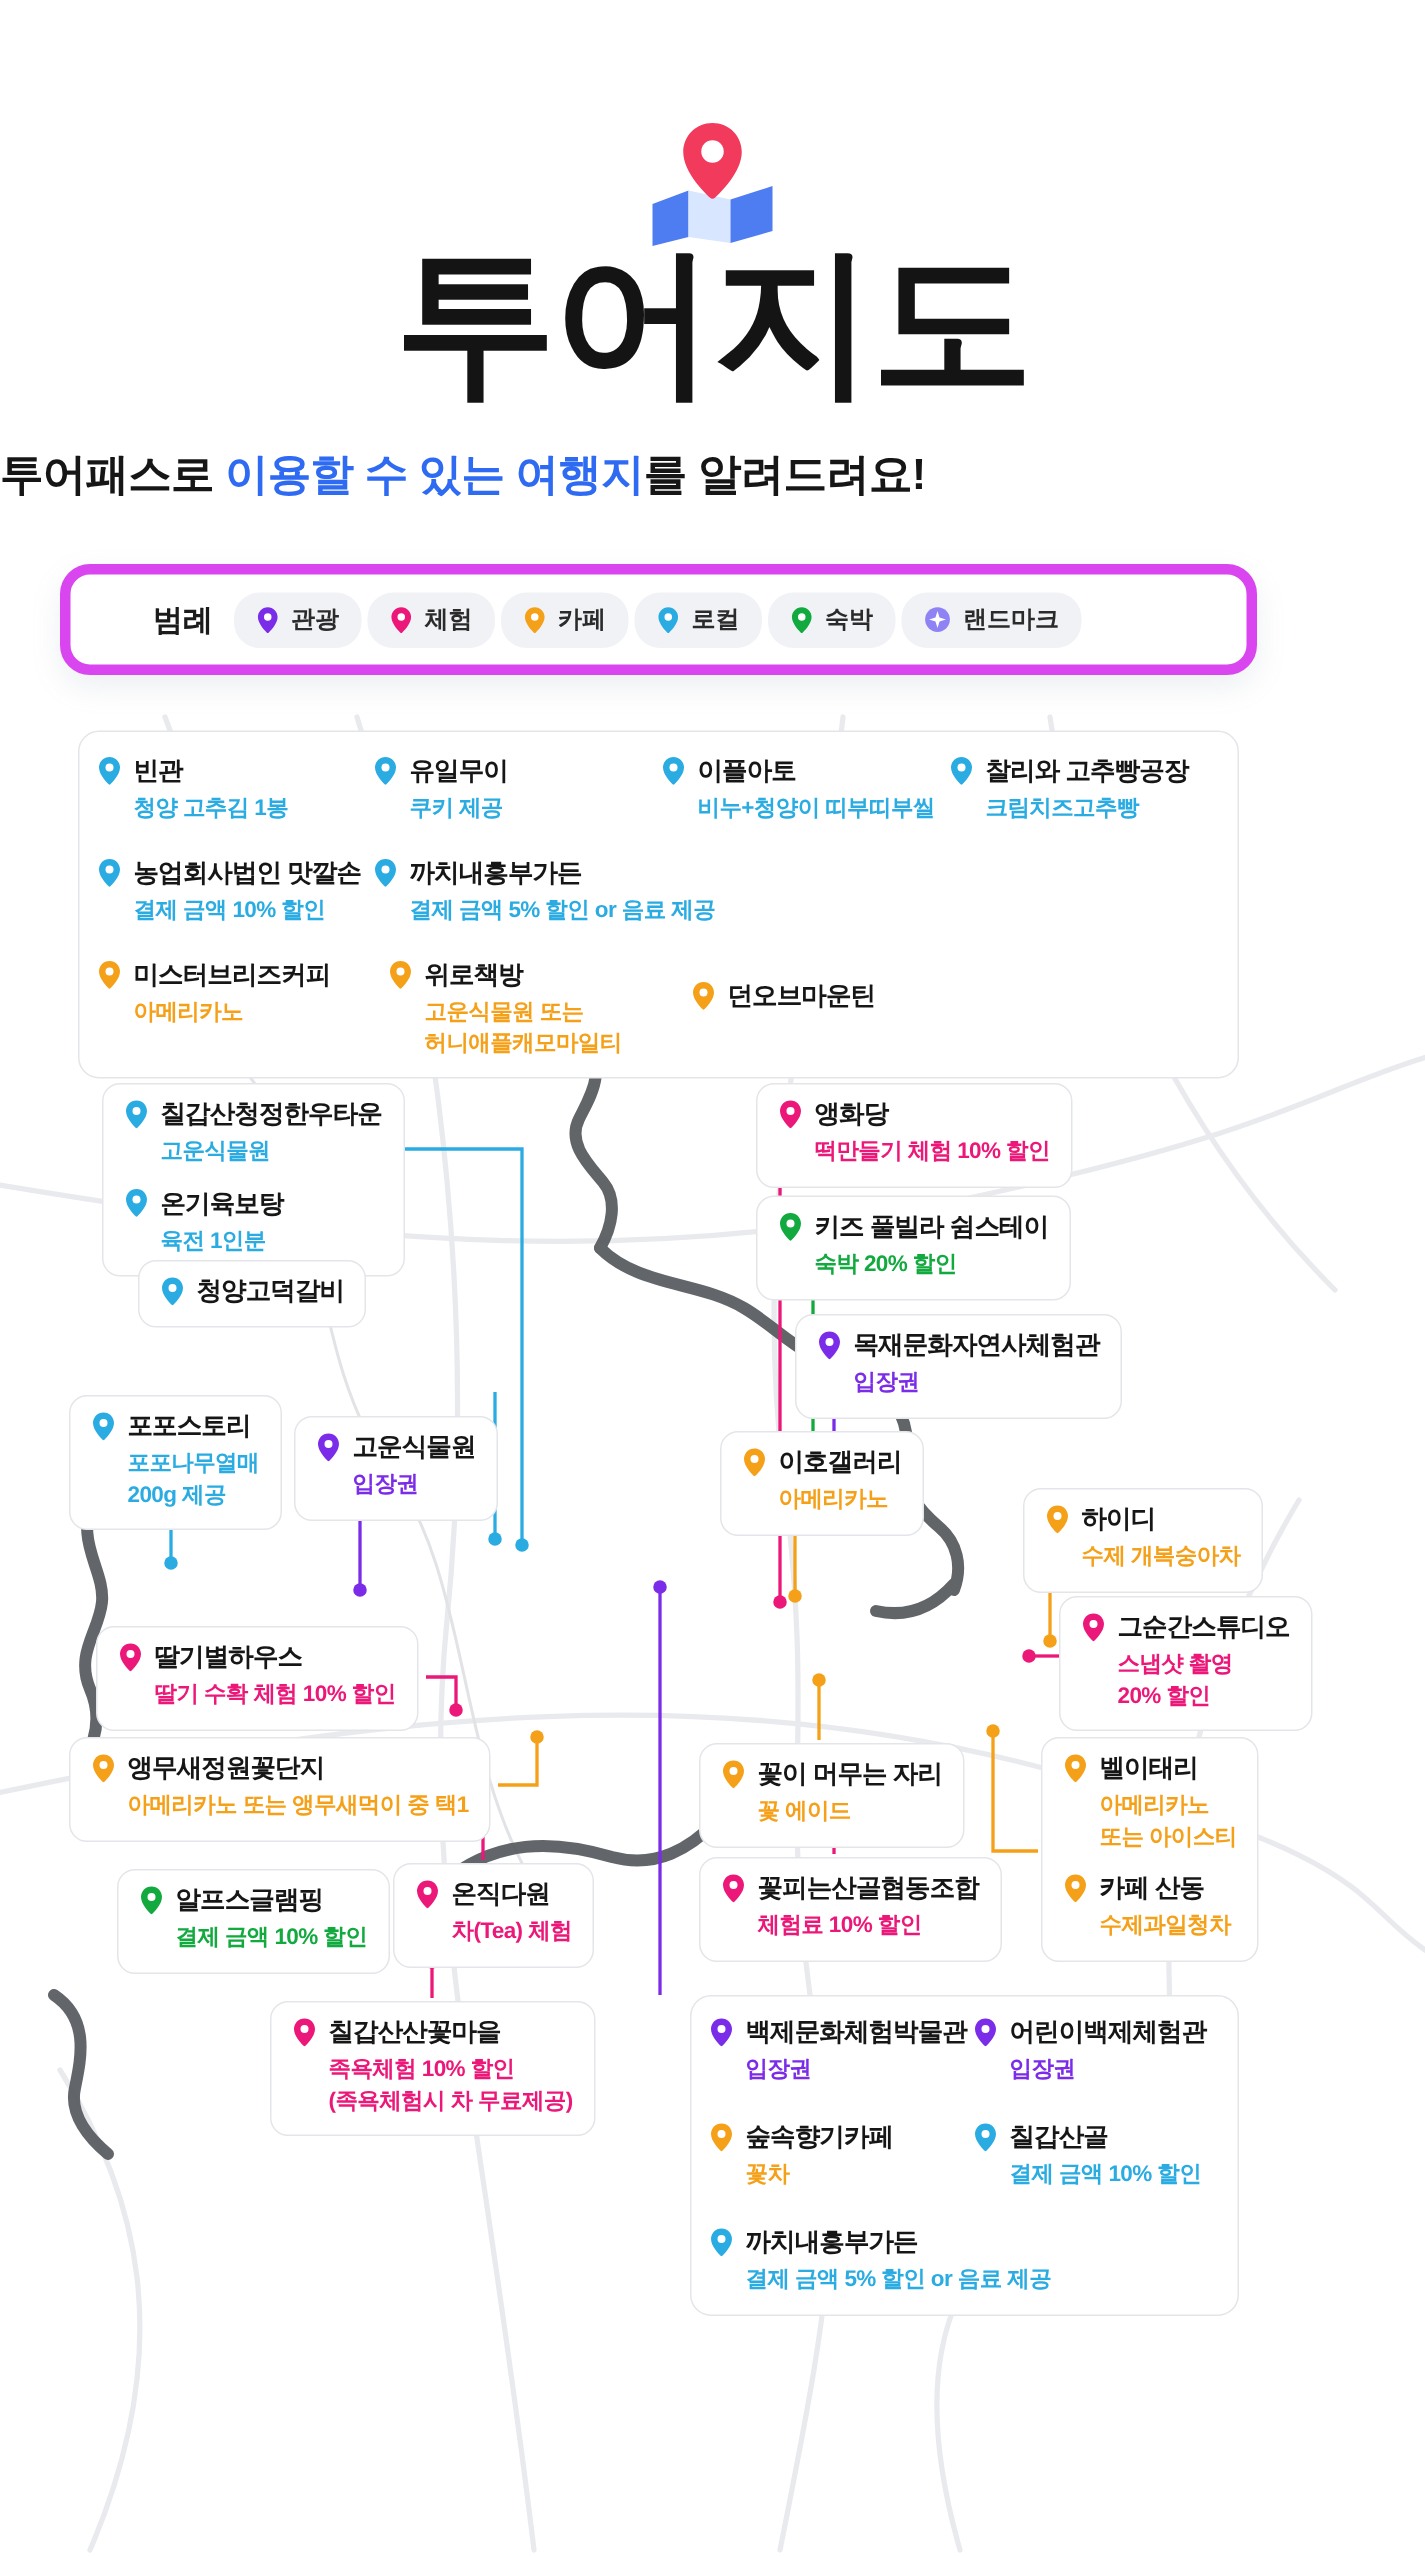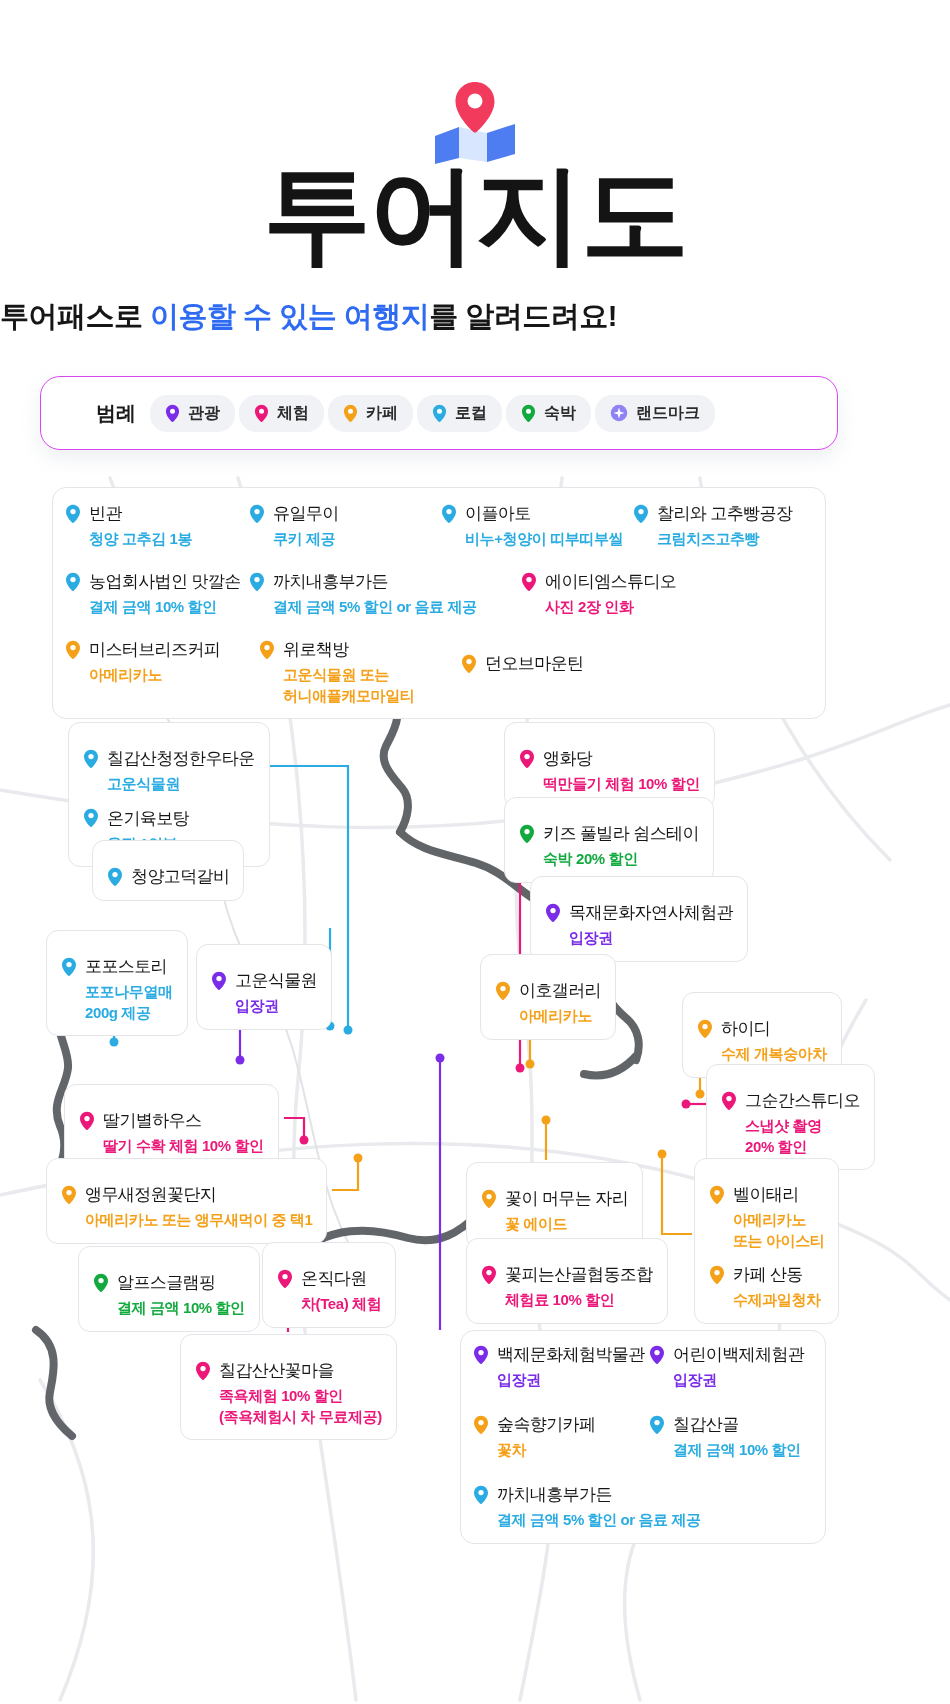--- a/index.html
+++ b/index.html
@@ -5,37 +5,37 @@
   *{margin:0;padding:0;box-sizing:border-box}
   body{position:relative;width:950px;height:1704px;background:#ffffff;overflow:hidden;
        font-family:"Liberation Sans","DejaVu Sans",sans-serif;color:#161616}
   .logo{position:absolute;left:50%;transform:translateX(-50%);top:80px;width:100px;height:84px;z-index:4}
   .main-title{position:absolute;top:142px;left:0;width:100%;text-align:center;
               font-size:108px;font-weight:900;letter-spacing:-2px;color:#141414;z-index:4}
   .subtitle{position:absolute;top:297px;left:0;width:100%;text-align:left;
             font-size:29px;font-weight:700;letter-spacing:-0.5px;z-index:4}
   .subtitle .hl{color:#2E6BF2;font-weight:800}
   .legend{position:absolute;left:40px;top:376px;width:798px;height:74px;background:#fff;
-          border:1px solid #d946ef;border-radius:20px;box-shadow:0 8px 20px rgba(130,140,160,.14);
+          border:7px solid #d946ef;border-radius:20px;box-shadow:0 8px 20px rgba(130,140,160,.14);
           display:flex;align-items:center;gap:4px;padding-left:55px;z-index:4}
   .legend-label{font-size:20px;font-weight:800;margin-right:10px;color:#1b1b1b}
   .pill{display:flex;align-items:center;gap:8px;background:#F1F2F6;border-radius:17px;
         padding:8px 15px;font-size:16px;font-weight:800;color:#2b2b2b}
   .pill .pin-svg{width:15px;height:19px}
   .pill .star-svg{width:18px;height:18px}
   .map-svg{position:absolute;left:0;top:0;width:950px;height:1704px;z-index:1}
   .bigbox,.card{position:absolute;background:#fff;border:1.6px solid #E3E5E9;z-index:3}
   .bigbox{border-radius:14px}
-  .card{border-radius:12px;padding:24px 14px 12px}
+  .card{border-radius:12px;padding:8px 14px 12px}
   .entry{width:max-content}
   .entry.abs{position:absolute}
   .card .entry + .entry{margin-top:12px}
   .entry-head{display:flex;align-items:center;gap:8px}
   .pin-svg{width:16px;height:20px;flex:0 0 auto}
-  .poi-title{font-size:17px;font-weight:400;letter-spacing:-0.6px;color:#161616;white-space:nowrap}
+  .poi-title{font-size:17px;font-weight:700;letter-spacing:-0.6px;color:#161616;white-space:nowrap}
   .poi-desc{margin:4px 0 0 24px;font-size:15px;font-weight:700;letter-spacing:-0.4px;
             line-height:1.38;white-space:nowrap}
   .c-tour{color:#7B2CE8}.c-exp{color:#EC1879}.c-cafe{color:#F5A019}
   .c-local{color:#2AACE2}.c-stay{color:#12A93F}.c-landmark{color:#8F82F5}
   .ln{fill:none;stroke-width:2.2}
   .ln-tour{stroke:#7B2CE8}.ln-exp{stroke:#EC1879}.ln-cafe{stroke:#F5A019}
   .ln-local{stroke:#2AACE2}.ln-stay{stroke:#12A93F}
   .dt-tour{fill:#7B2CE8}.dt-exp{fill:#EC1879}.dt-cafe{fill:#F5A019}
   .dt-local{fill:#2AACE2}.dt-stay{fill:#12A93F}
   .sym{position:absolute;width:0;height:0;overflow:hidden}
@@ -228,31 +228,20 @@
     <div class="entry-head">
         <svg class="pin-svg c-local">
           <use href="#pin"></use>
         </svg>
       <span class="poi-title">까치내흥부가든</span>
       </div>
     <div class="poi-desc c-local">
         <div>결제 금액 5% 할인 or 음료 제공</div>
       </div>
   </div>
-  <div class="entry abs" style="left:468px;top:82px">
-    <div class="entry-head">
-        <svg class="pin-svg c-exp">
-          <use href="#pin"></use>
-        </svg>
-      <span class="poi-title">에이티엠스튜디오</span>
-      </div>
-    <div class="poi-desc c-exp">
-        <div>사진 2장 인화</div>
-      </div>
-  </div>
   <div class="entry abs" style="left:12px;top:150px">
     <div class="entry-head">
         <svg class="pin-svg c-cafe">
           <use href="#pin"></use>
         </svg>
       <span class="poi-title">미스터브리즈커피</span>
       </div>
     <div class="poi-desc c-cafe">
         <div>아메리카노</div>
       </div>

